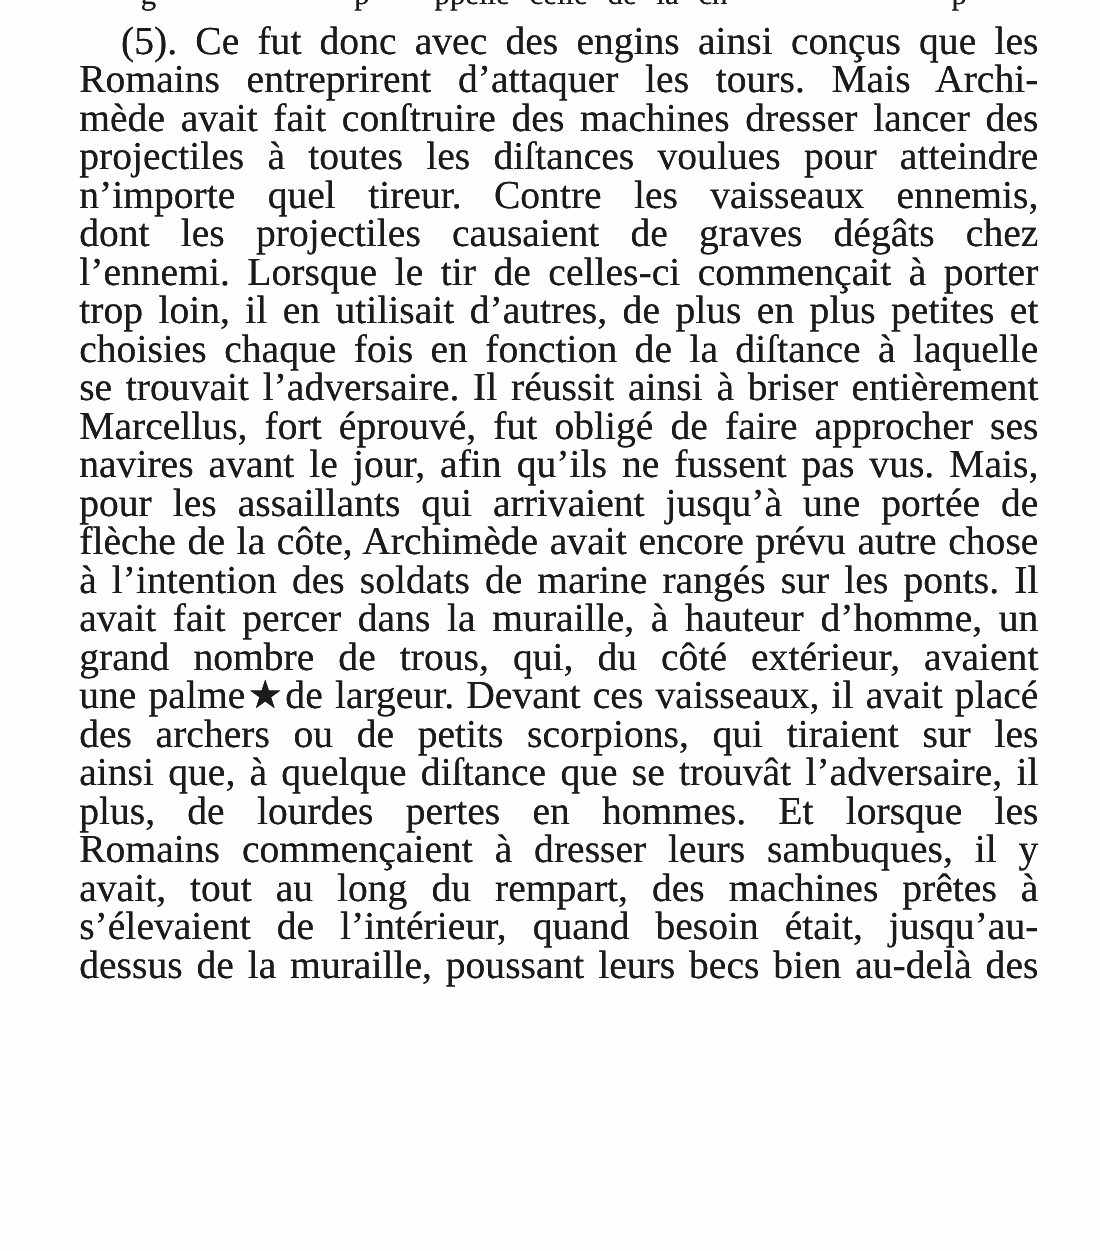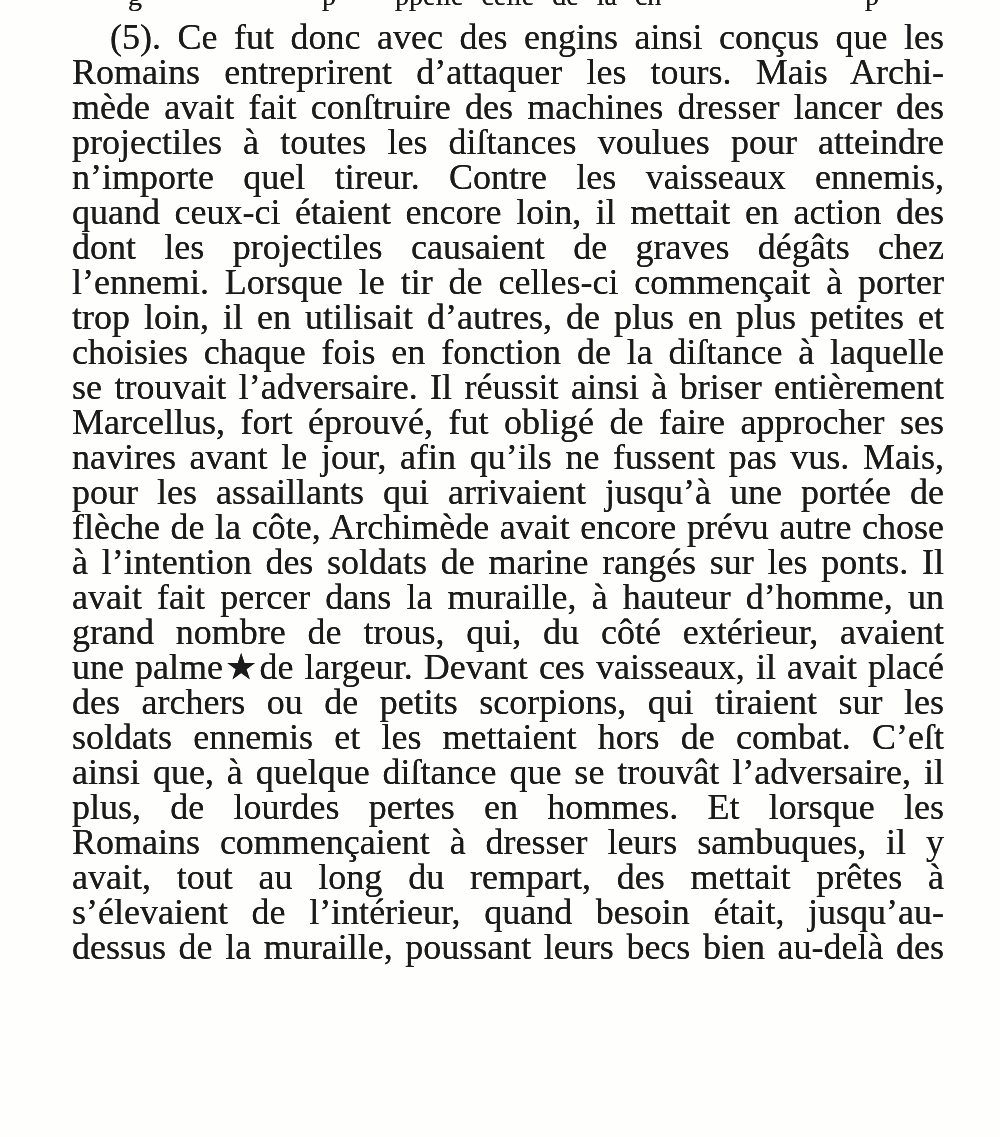--- a/index.html
+++ b/index.html
@@ -50,36 +50,34 @@
       <span class="frag" style="left: 250px;">p</span>
       <span class="frag" style="left: 323px;">ppelle celle de la ch</span>
       <span class="frag" style="left: 793px;">p</span>
     </div>
   <div class="text-block">
       <div class="line indent">(5). Ce fut donc avec des engins ainsi conçus que les</div>
       <div class="line">Romains entreprirent d’attaquer les tours. Mais Archi-</div>
       <div class="line">mède avait fait conſtruire des machines dresser lancer des</div>
       <div class="line">projectiles à toutes les diſtances voulues pour atteindre</div>
       <div class="line">n’importe quel tireur. Contre les vaisseaux ennemis,</div>
-      <div class="line">quand ceux-ci étaient encore loin, il mettait en action des</div>
       <div class="line">dont les projectiles causaient de graves dégâts chez</div>
       <div class="line">l’ennemi. Lorsque le tir de celles-ci commençait à porter</div>
       <div class="line">trop loin, il en utilisait d’autres, de plus en plus petites et</div>
       <div class="line">choisies chaque fois en fonction de la diſtance à laquelle</div>
       <div class="line">se trouvait l’adversaire. Il réussit ainsi à briser entièrement</div>
       <div class="line">Marcellus, fort éprouvé, fut obligé de faire approcher ses</div>
       <div class="line">navires avant le jour, afin qu’ils ne fussent pas vus. Mais,</div>
       <div class="line">pour les assaillants qui arrivaient jusqu’à une portée de</div>
       <div class="line">flèche de la côte, Archimède avait encore prévu autre chose</div>
       <div class="line">à l’intention des soldats de marine rangés sur les ponts. Il</div>
       <div class="line">avait fait percer dans la muraille, à hauteur d’homme, un</div>
       <div class="line">grand nombre de trous, qui, du côté extérieur, avaient</div>
       <div class="line">une palme★de largeur. Devant ces vaisseaux, il avait placé</div>
       <div class="line">des archers ou de petits scorpions, qui tiraient sur les</div>
-      <div class="line">soldats ennemis et les mettaient hors de combat. C’eſt</div>
       <div class="line">ainsi que, à quelque diſtance que se trouvât l’adversaire, il</div>
       <div class="line">plus, de lourdes pertes en hommes. Et lorsque les</div>
       <div class="line">Romains commençaient à dresser leurs sambuques, il y</div>
-      <div class="line">avait, tout au long du rempart, des mettait prêtes à</div>
+      <div class="line">avait, tout au long du rempart, des machines prêtes à</div>
       <div class="line">s’élevaient de l’intérieur, quand besoin était, jusqu’au-</div>
       <div class="line">dessus de la muraille, poussant leurs becs bien au-delà des</div>
     </div>
 </div>
 
 </body></html>

